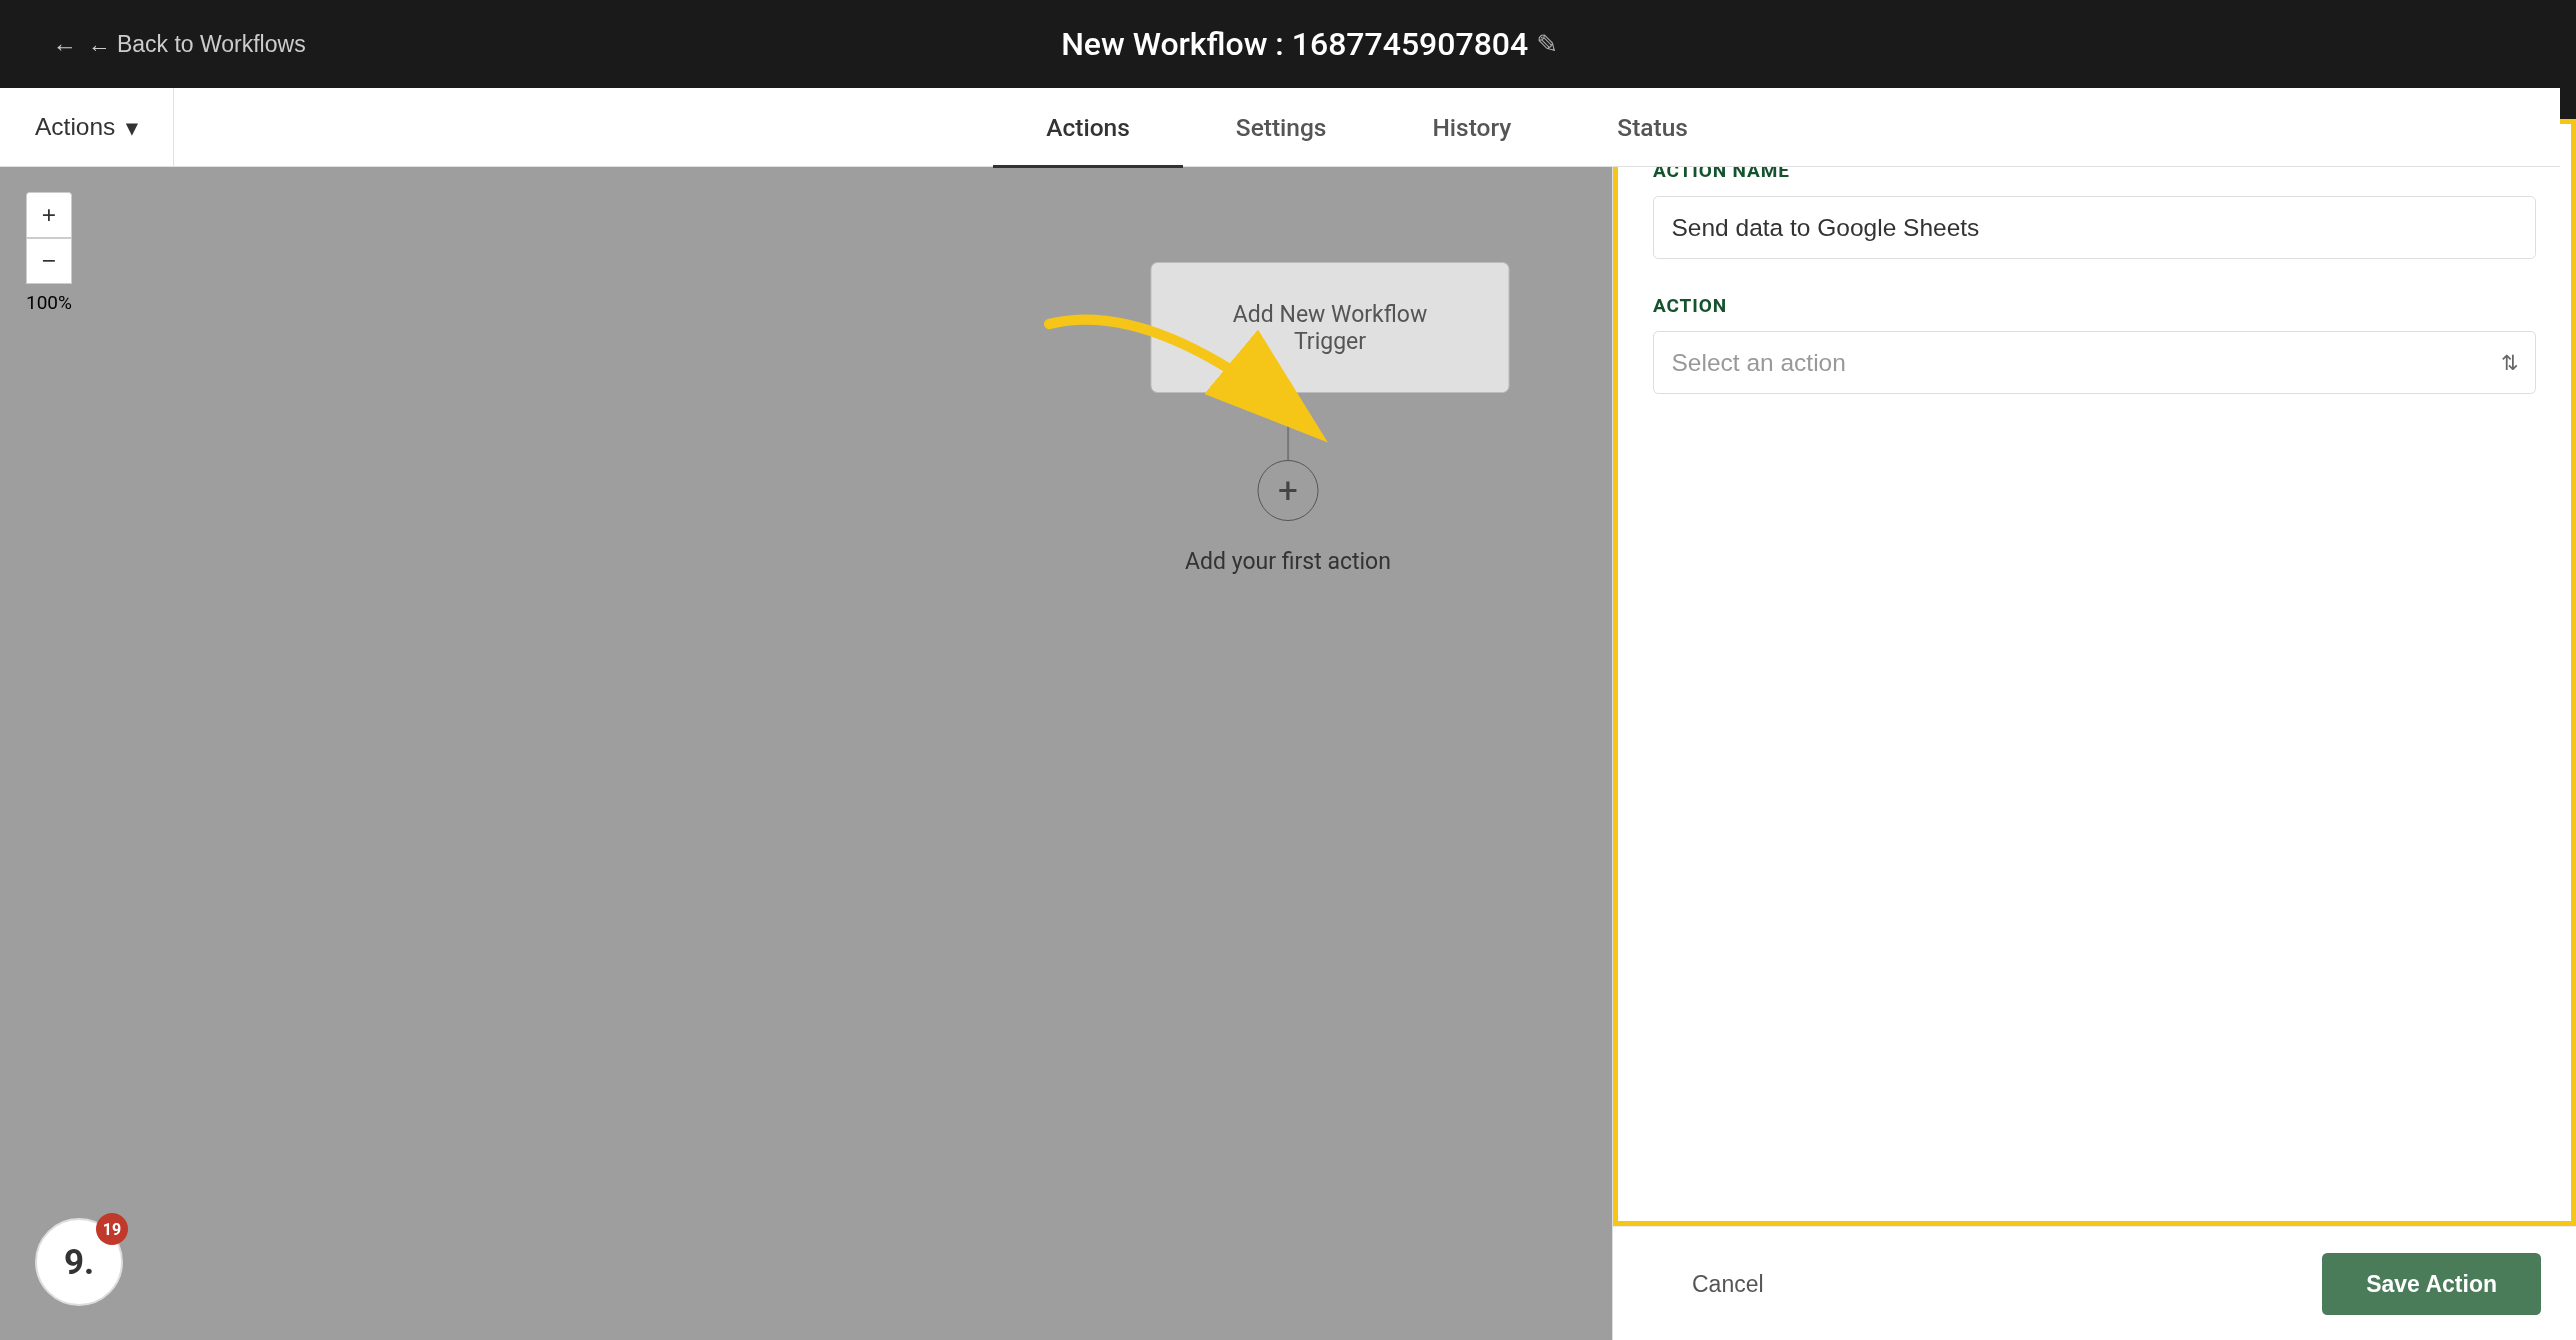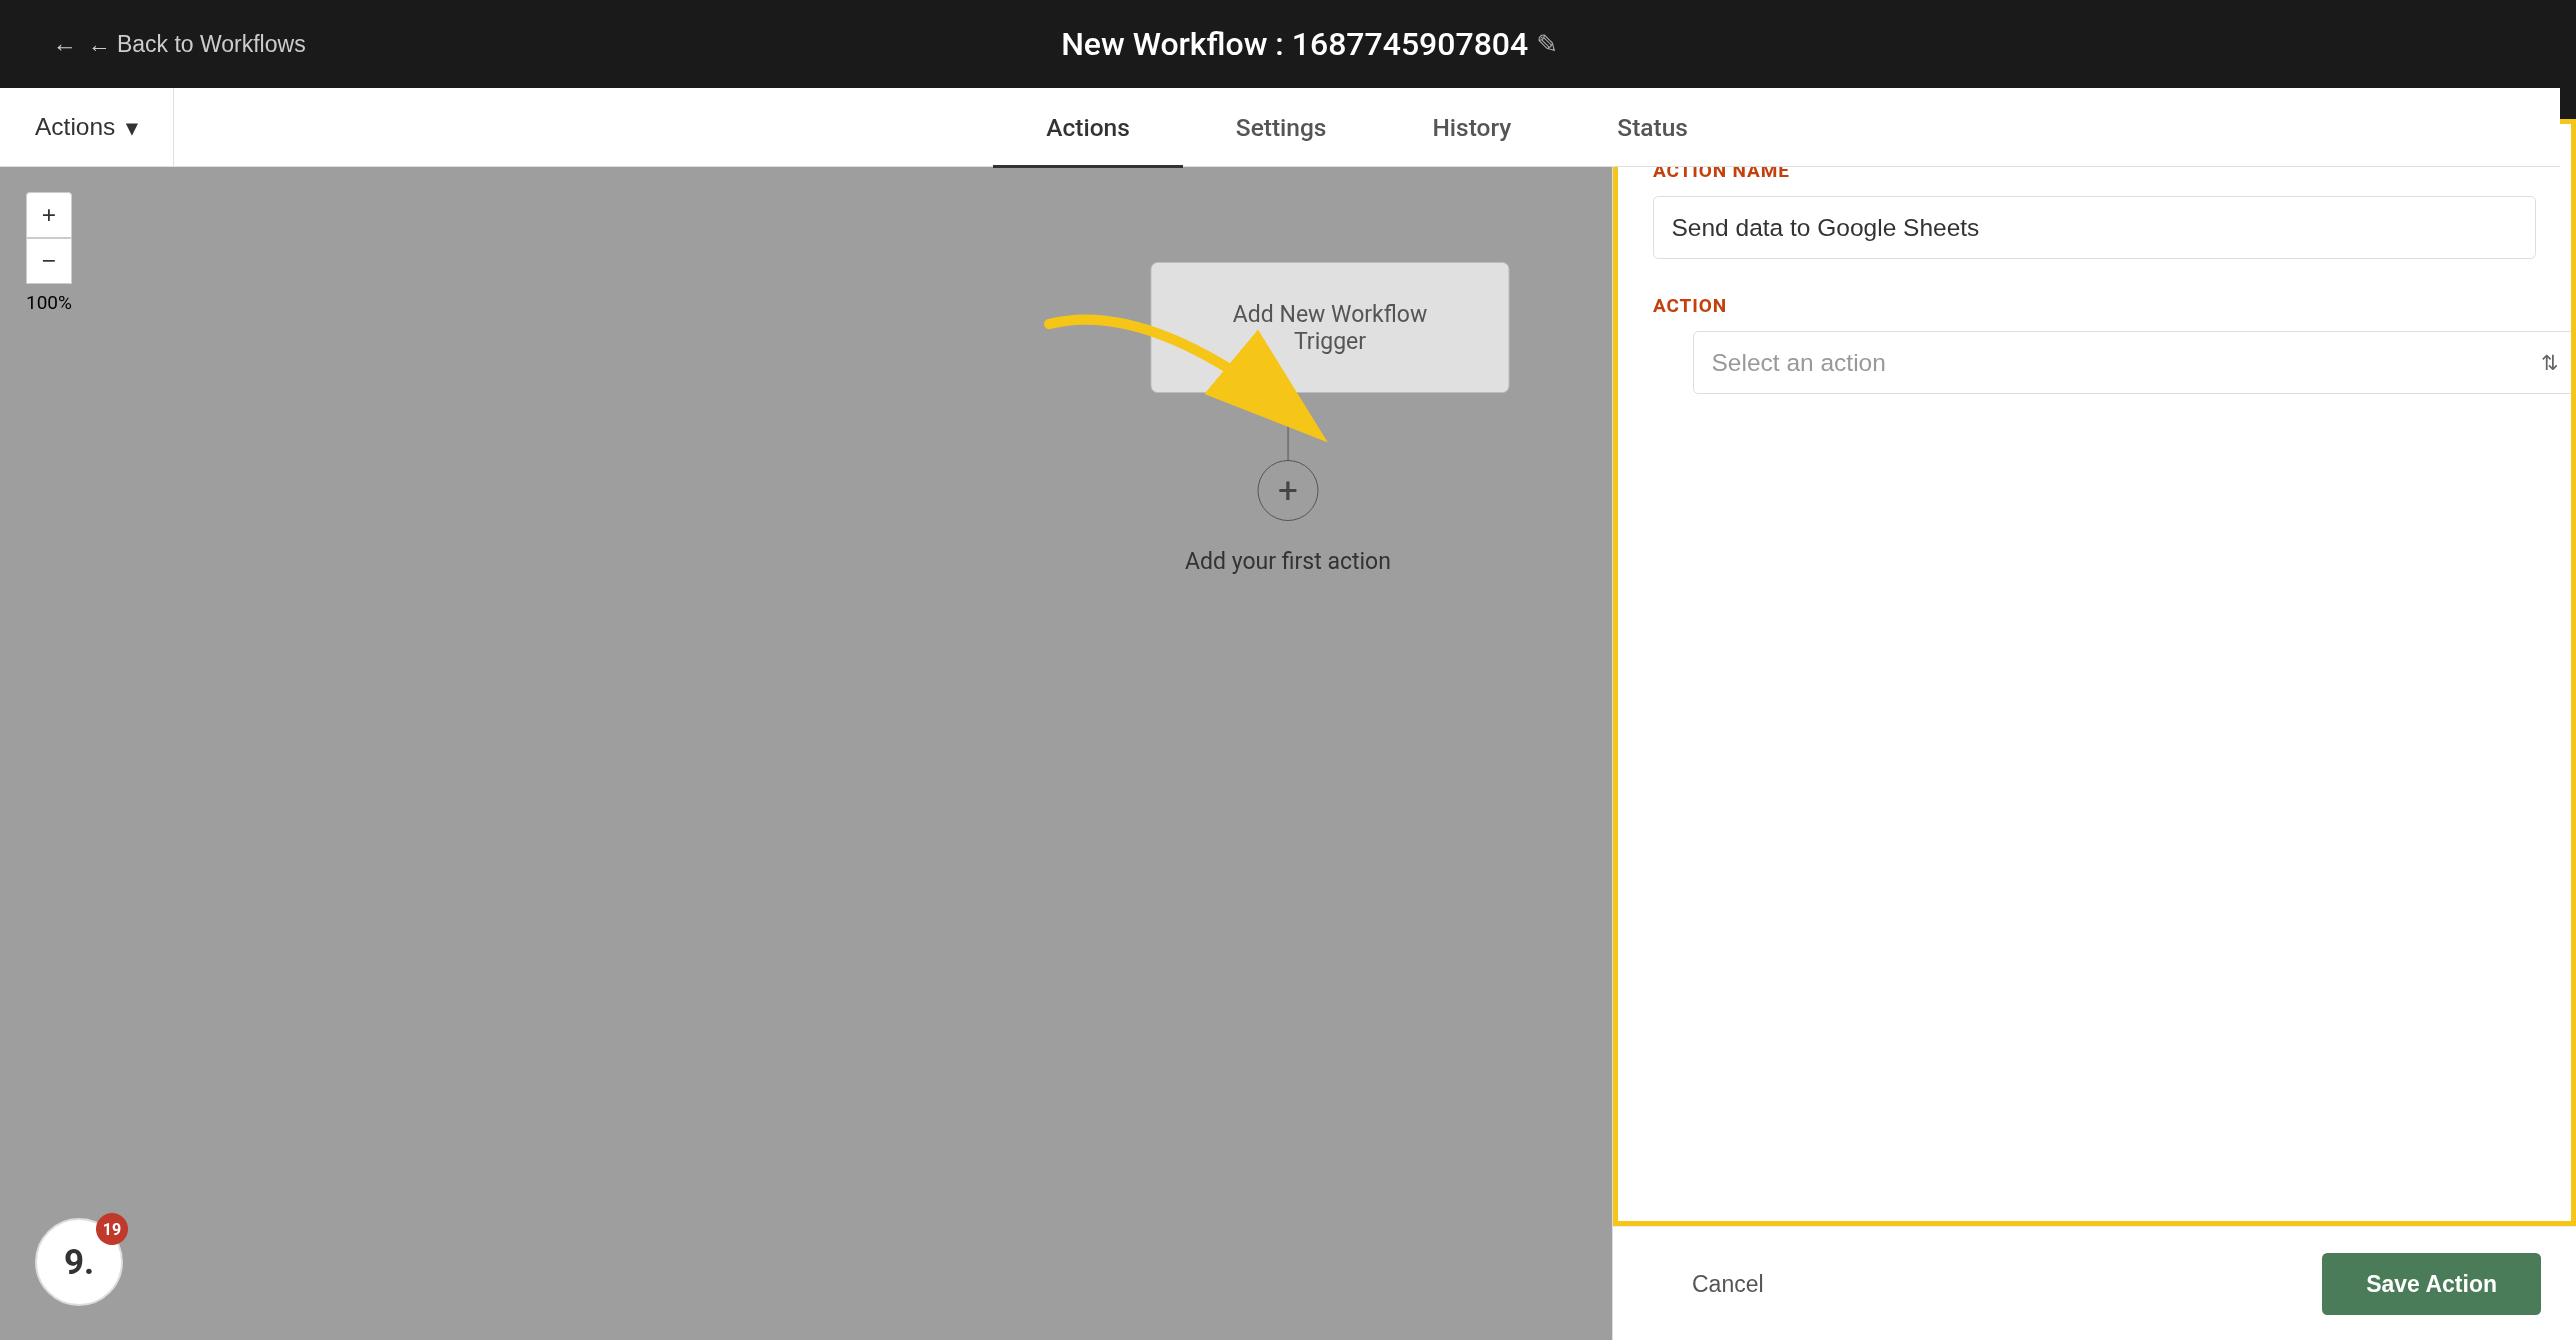--- a/index.html
+++ b/index.html
@@ -285,21 +285,21 @@
       padding: 35px;
     }
 
     .form-group {
       margin-bottom: 35px;
     }
 
     .form-label {
       font-size: 19px;
       font-weight: 700;
-      color: #c2410c;
+      color: #14532d;
       text-transform: uppercase;
       letter-spacing: 0.9px;
       margin-bottom: 14px;
       display: block;
     }
 
     .form-input {
       width: 100%;
       height: 63px;
       border: 0.9px solid #ddd;
@@ -307,21 +307,20 @@
       padding: 0 17.5px;
       font-size: 24.5px;
       color: #333;
       background: #fff;
       outline: none;
     }
 
     .form-select-wrapper {
       position: relative;
       width: 100%;
-      margin-left: 40px;
     }
 
     .form-select {
       width: 100%;
       height: 63px;
       border: 0.9px solid #ddd;
       border-radius: 5.3px;
       padding: 0 17.5px;
       font-size: 24.5px;
       color: #999;

